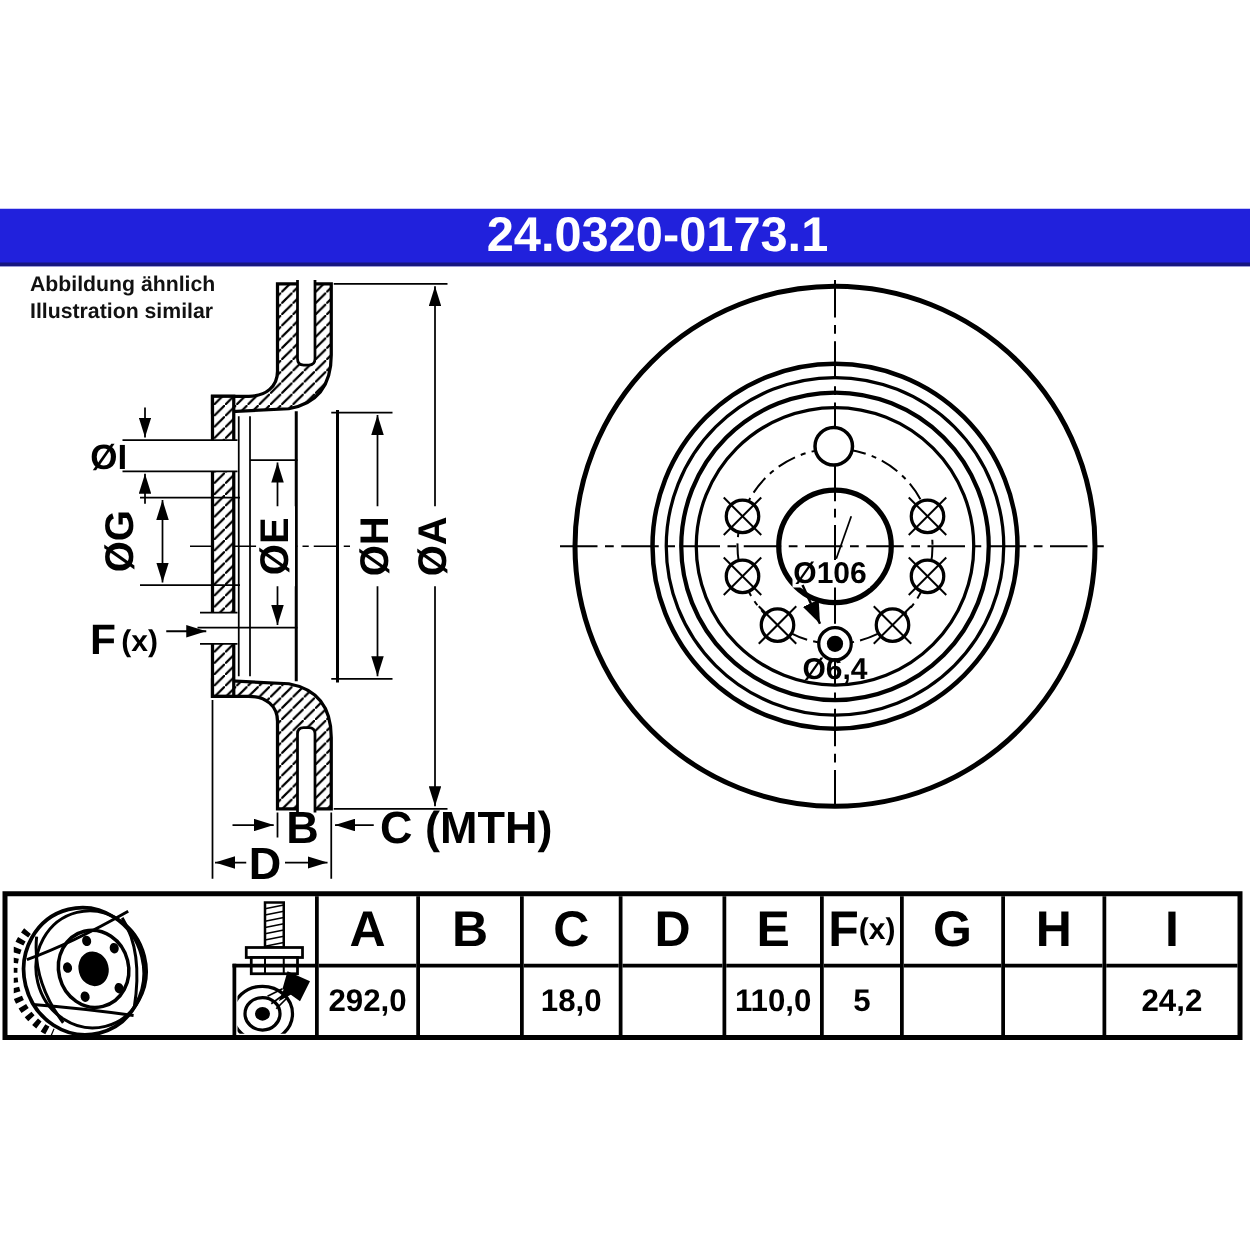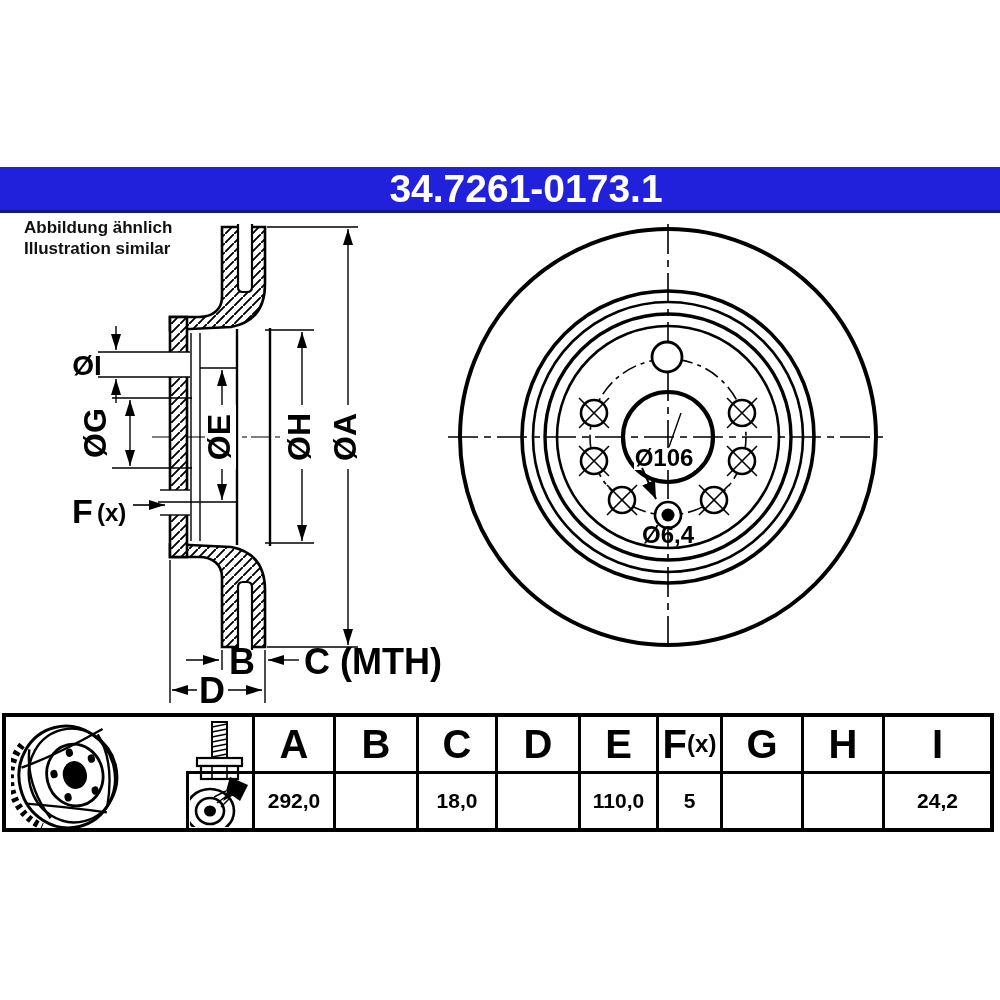--- a/index.html
+++ b/index.html
@@ -24,31 +24,31 @@
   .bolt-ico{position:absolute;left:186px;top:3px;}
   .marker-box{position:absolute;right:0;bottom:0;width:66px;height:57px;
     border-left:3px solid #000;border-top:3px solid #000;box-sizing:border-box;
     display:flex;align-items:center;justify-content:center;}
   .col{display:flex;flex-direction:column;border-right:3px solid #000;}
   .col:last-child{border-right:none;}
   .col .hd{height:57px;border-bottom:3px solid #000;display:flex;
     align-items:center;justify-content:center;font-weight:bold;font-size:40px;box-sizing:border-box;}
   .col .hd .sub{font-size:24px;font-weight:bold;}
   .col .vl{flex:1;display:flex;align-items:center;justify-content:center;
-    font-weight:bold;font-size:21px;border-radius:21px;}
+    font-weight:bold;font-size:25px;border-radius:21px;}
   .w-a{flex:0 0 78px}.w-b{flex:0 0 80px}.w-c{flex:0 0 76px}.w-d{flex:0 0 80px}
   .w-e{flex:0 0 75px}.w-f{flex:0 0 61px}.w-g{flex:0 0 78px}.w-h{flex:0 0 78px}
   .w-i{flex:1}
   svg text{font-family:"Liberation Sans",sans-serif;font-weight:bold;fill:#000;}
 </style>
 </head>
 <body>
 
 <div class="hdr-bar">
-  <span>34.7261-0173.1</span>
+  <span>24.0320-0173.1</span>
 </div>
 
 <div class="note">
   <div>Abbildung ähnlich</div>
   <div>Illustration similar</div>
 </div>
 
 <svg class="drawing" viewBox="0 213 1000 500" xmlns="http://www.w3.org/2000/svg">
   <defs>
     <pattern id="hat" width="9" height="9" patternUnits="userSpaceOnUse">

